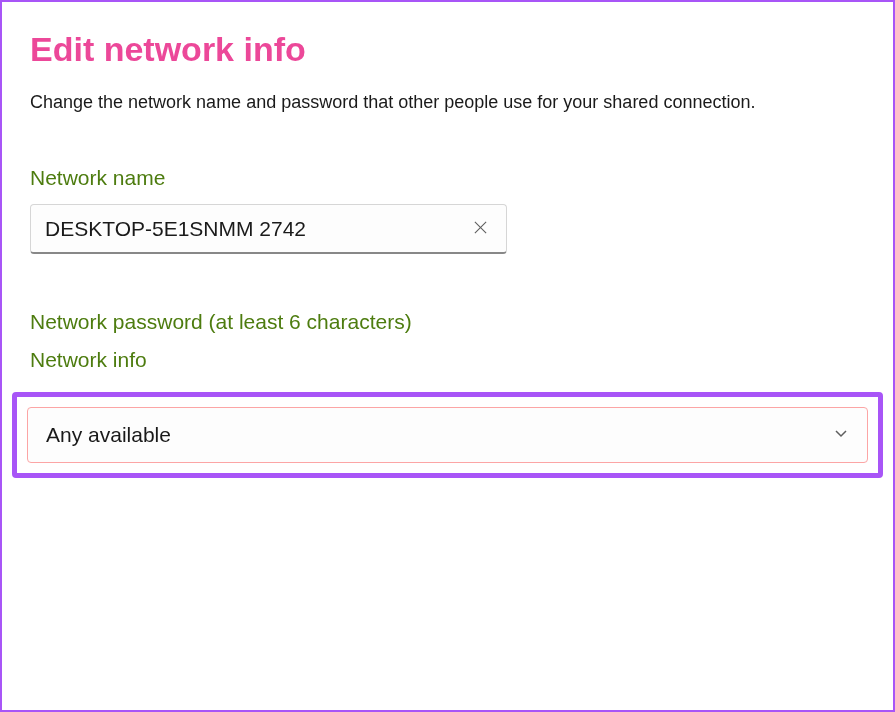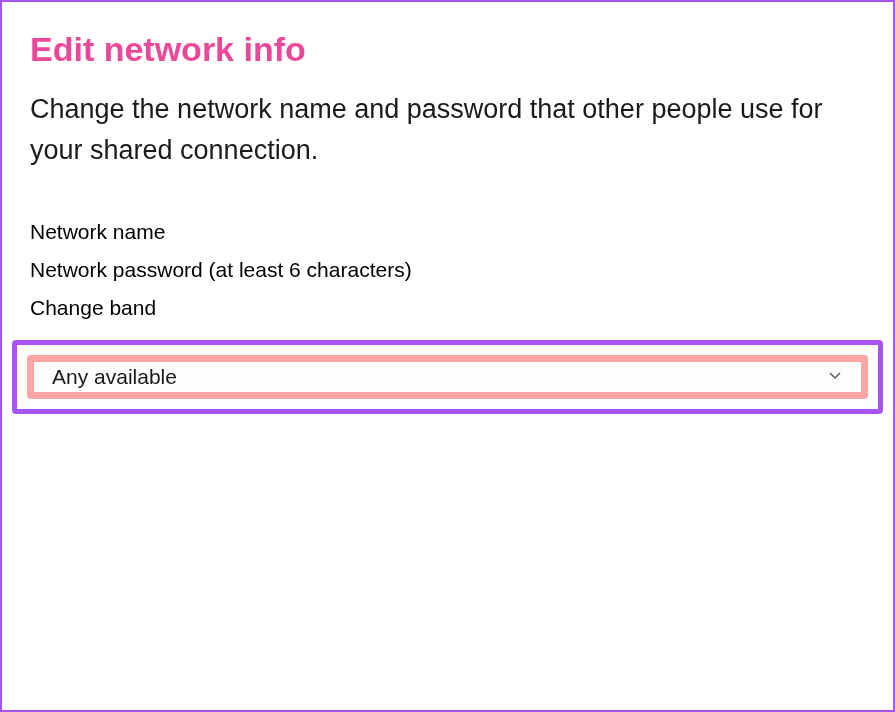--- a/index.html
+++ b/index.html
@@ -19,29 +19,29 @@
     }
     
     .title {
       font-size: 34px;
       font-weight: 600;
       color: #ec4899;
       margin-bottom: 20px;
     }
     
     .description {
-      font-size: 27px;
+      font-size: 18px;
       color: #1a1a1a;
       line-height: 1.5;
       margin-bottom: 50px;
     }
     
     .field-label {
       font-size: 21px;
-      color: #000000;
+      color: #4d7c0f;
       margin-bottom: 14px;
     }
     
     .input-container {
       width: 477px;
       height: 50px;
       border: 1px solid #d6d6d6;
       border-bottom: 2px solid #888;
       border-radius: 4px;
       display: flex;
@@ -83,22 +83,22 @@
       position: absolute;
       left: 10px;
       right: 10px;
       border: 5px solid #a855f7;
       border-radius: 4px;
       padding: 10px 10px;
     }
     
     .dropdown {
       width: 100%;
-      height: 44px;
-      border: 7px solid #fca5a5;
+      height: 56px;
+      border: 1px solid #fca5a5;
       border-radius: 4px;
       display: flex;
       align-items: center;
       justify-content: space-between;
       padding: 12px 18px;
       background: #fdfdfd;
       cursor: pointer;
     }
     
     .dropdown-value {
@@ -125,28 +125,39 @@
   </style>
 </head>
 <body>
 
 <h1 class="title">Edit network info</h1>
 
 <p class="description">Change the network name and password that other people use for your shared connection.</p>
 
 <div>
   <div class="field-label">Network name</div>
+  <div class="input-container">
+    <input type="text" class="text-input" value="DESKTOP-5E1SNMM 2742" style="">
+    <button class="clear-button">
+      <span>
+        <svg viewBox="0 0 16 16" fill="none" stroke="currentColor" stroke-width="1.2">
+          <line x1="2" y1="2" x2="14" y2="14"></line>
+          <line x1="14" y1="2" x2="2" y2="14"></line>
+        </svg>
+      </span>
+    </button>
+  </div>
 </div>
 
 <div>
   <div class="field-label">Network password (at least 6 characters)</div>
 </div>
 
 <div class="band-section">
-  <div class="field-label band-label">Change band</div>
+  <div class="field-label band-label">Network info</div>
   <div class="dropdown-highlight">
     <div class="dropdown">
       <span class="dropdown-value">Any available</span>
       <span class="chevron-icon">
         <svg viewBox="0 0 16 16" fill="none" stroke="currentColor" stroke-width="1.5">
           <polyline points="3,6 8,11 13,6"></polyline>
         </svg>
       </span>
     </div>
   </div>

